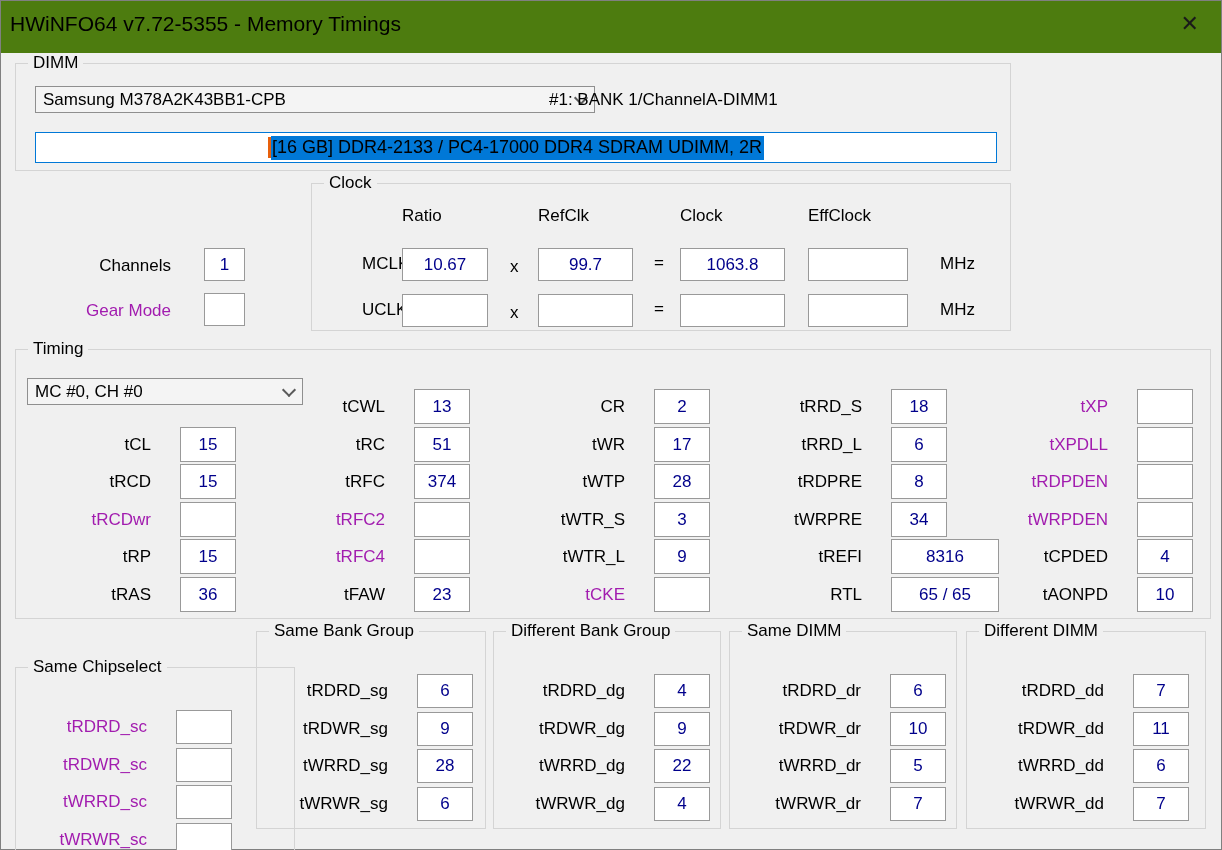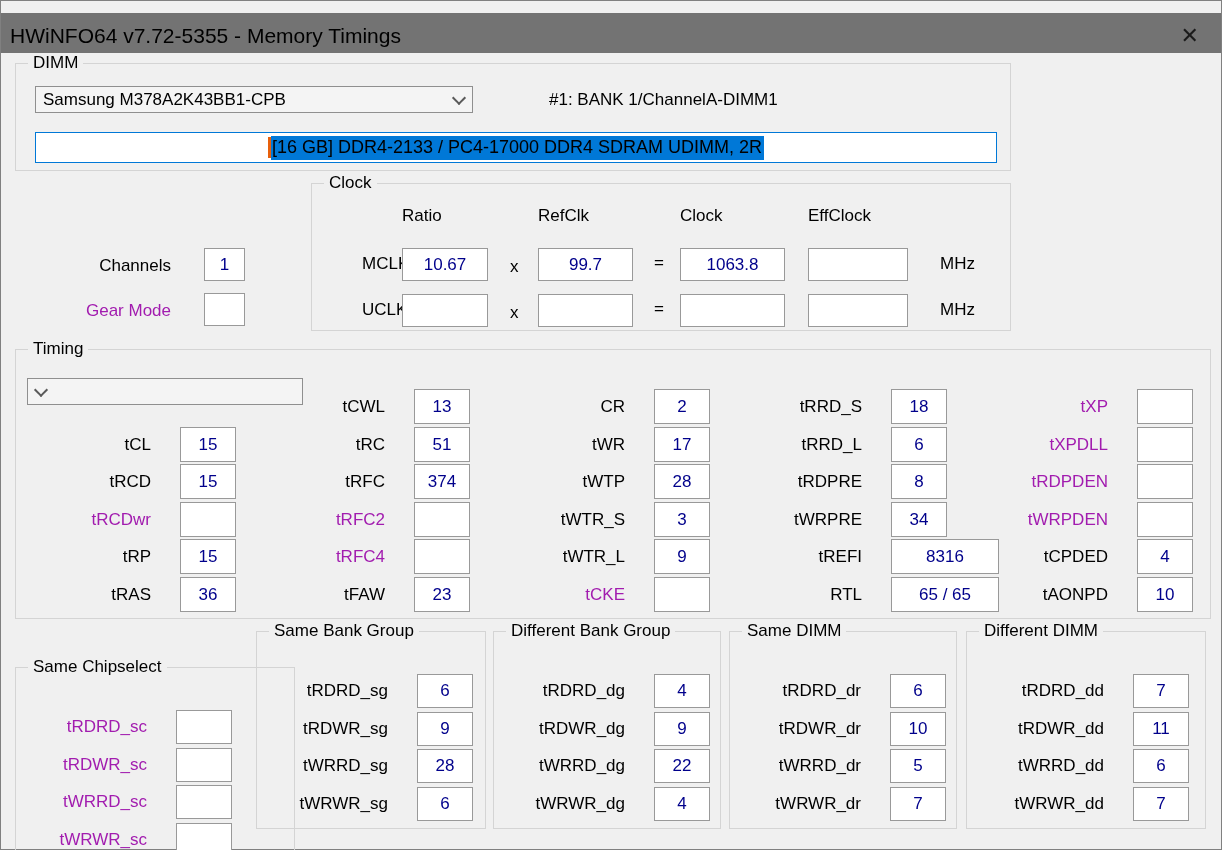--- a/index.html
+++ b/index.html
@@ -5,21 +5,21 @@
   html,body { margin:0; padding:0; }
   body {
     width:1222px; height:850px; position:relative; overflow:hidden;
     background:#f0f0f0;
     font-family:"Liberation Sans","DejaVu Sans",sans-serif;
     color:#000;
   }
   .window { position:absolute; inset:0; border:1px solid #808080; box-sizing:border-box; background:#f0f0f0; }
 
   
-  .titlebar { position:absolute; top:12px; left:0; right:0; height:40px; background:#737373; }
+  .titlebar { position:absolute; top:0; left:0; right:0; height:52px; background:#4d7c0f; }
   .title    { position:absolute; left:9px; top:11px; font-size:21px; white-space:nowrap; }
   .close    { position:absolute; right:22px; top:10px; font-size:22px; color:#1a1a1a; cursor:pointer; line-height:26px; }
 
   
   .group  { position:absolute; border:1px solid #d4d4d4; box-sizing:border-box; }
   .gtitle { position:absolute; top:-11px; left:12px; background:#f0f0f0; padding:0 5px; font-size:17px; white-space:nowrap; }
 
   
   .combo { position:absolute; background:#f4f4f4; border:1px solid #8f8f8f; box-sizing:border-box; display:flex; align-items:center; }
   .combo-text { flex:1; padding-left:7px; font-size:17px; white-space:nowrap; overflow:hidden; }
@@ -63,21 +63,21 @@
 
 <div class="window">
 
   <div class="titlebar">
     <span class="title">HWiNFO64 v7.72-5355 - Memory Timings</span>
     <span class="close">✕</span>
   </div>
 
   <div class="group" style="left:14px;top:62px;width:996px;height:108px">
     <span class="gtitle">DIMM</span>
-    <div class="combo" style="left:19px;top:22px;width:438px;height:27px">
+    <div class="combo" style="left:19px;top:22px;width:560px;height:27px">
       <span class="combo-text">Samsung M378A2K43BB1-CPB</span>
       <span class="combo-btn">
           <i class="chev"></i>
         </span>
     </div>
     <span class="lbl" style="left:533px;top:26px">#1: BANK 1/ChannelA-DIMM1</span>
     <div class="desc-field" style="left:19px;top:68px;width:962px;height:31px">
       <span class="caret"></span>
         <span class="desc-sel">[16 GB] DDR4-2133 / PC4-17000 DDR4 SDRAM UDIMM, 2R</span>
     </div>
@@ -114,20 +114,21 @@
       <span class="opeq">=</span>
       <span class="vbox cb" style="left:368px;width:105px"></span>
       <span class="vbox cb" style="left:496px;width:100px"></span>
       <span class="cunit">MHz</span>
     </div>
   </div>
 
   <div class="group" style="left:14px;top:348px;width:1196px;height:270px">
     <span class="gtitle">Timing</span>
     <div class="combo" style="left:11px;top:28px;width:276px;height:27px">
+      <span class="combo-text">MC #0, CH #0</span>
       <span class="combo-btn">
           <i class="chev"></i>
         </span>
     </div>
 
     <div class="field" style="left:10px;top:77px">
       <span class="flabel lw138">tCL</span>
       <span class="vbox fbox">15</span>
       </div>
     <div class="field" style="left:10px;top:114px">

